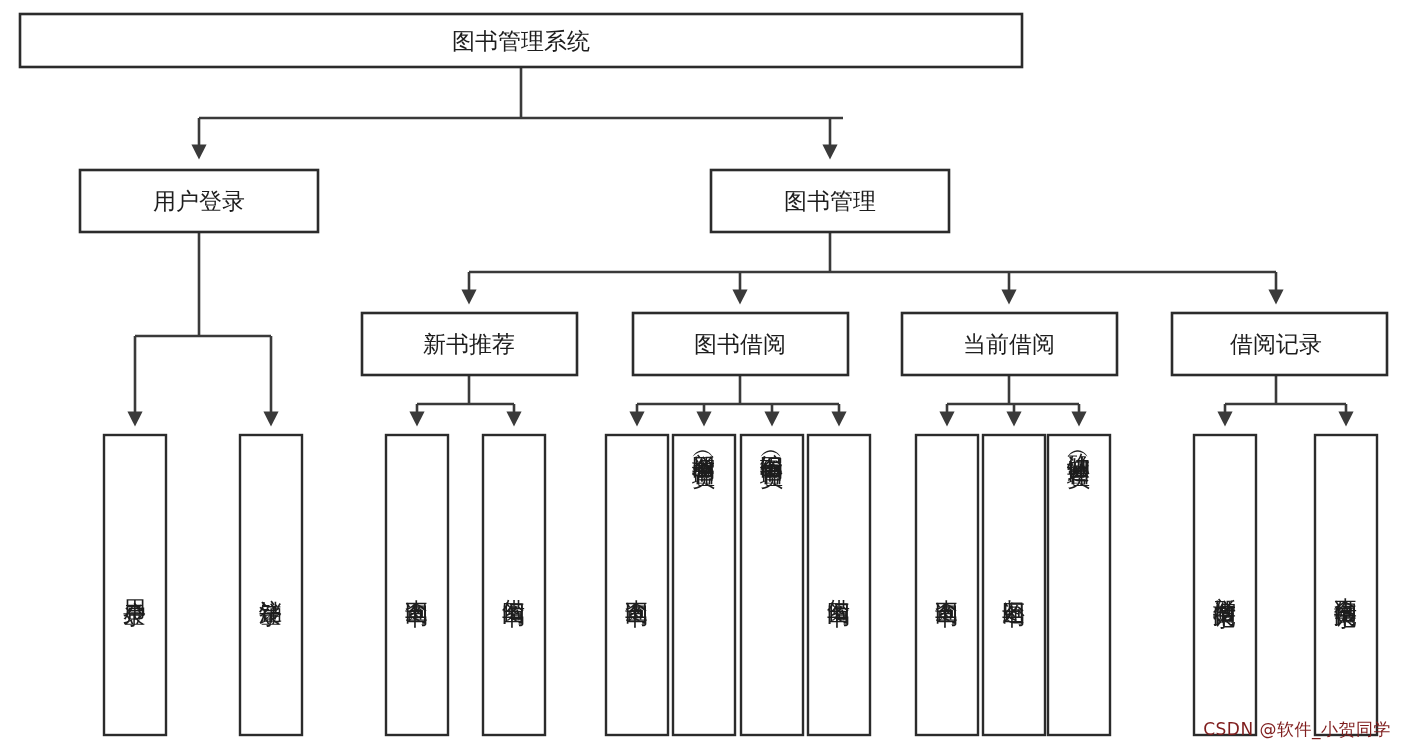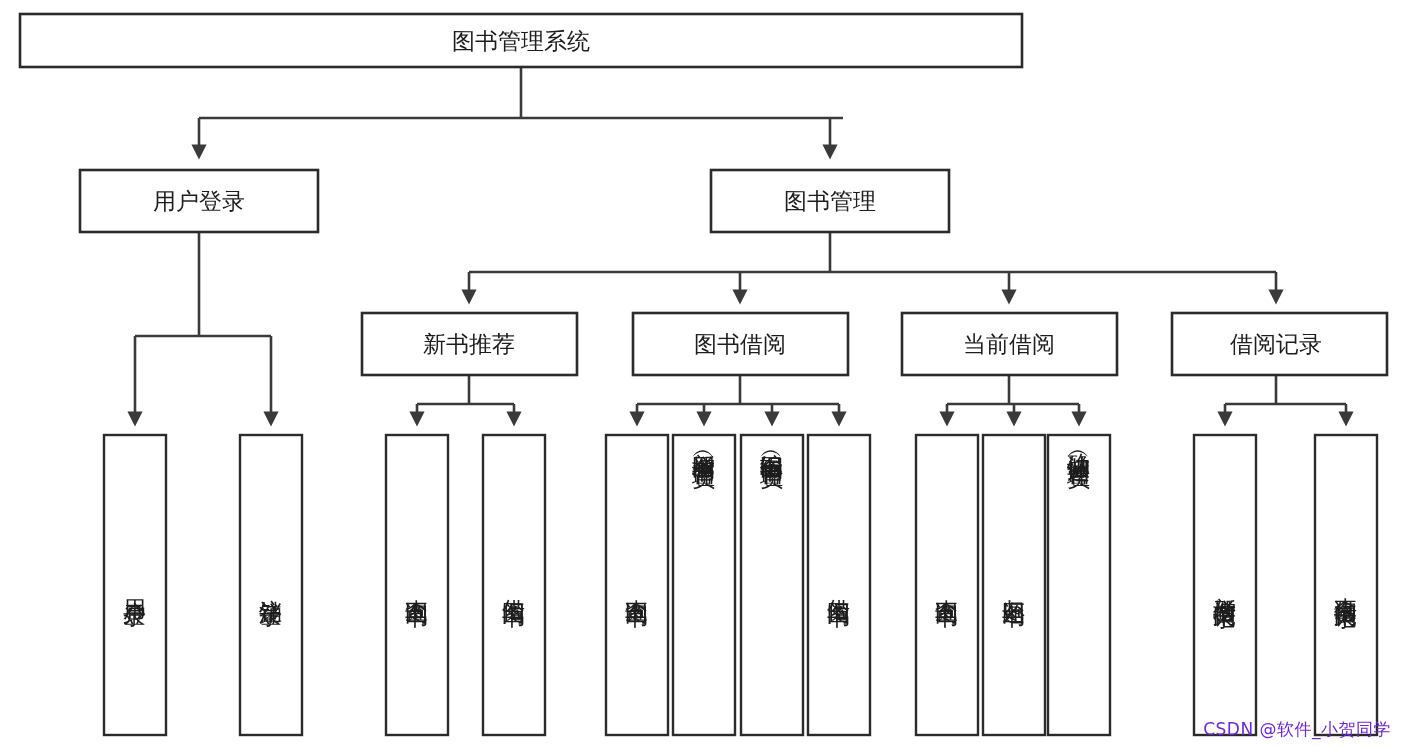--- a/index.html
+++ b/index.html
@@ -65,21 +65,21 @@
     letter-spacing: 2px;
     color: #1d1d1d;
     white-space: nowrap;
   }
   .watermark {
     position: absolute;
     right: 14px;
     bottom: 6px;
     font-family: "DejaVu Sans", "Liberation Sans", sans-serif;
     font-size: 17px;
-    color: #6d28d9;
+    color: #7f1d1d;
     letter-spacing: 0.5px;
     white-space: nowrap;
   }
 </style>
 </head>
 <body>
 
 <div id="diagram-root">
 
   <svg id="flow" viewBox="0 0 1405 747">

